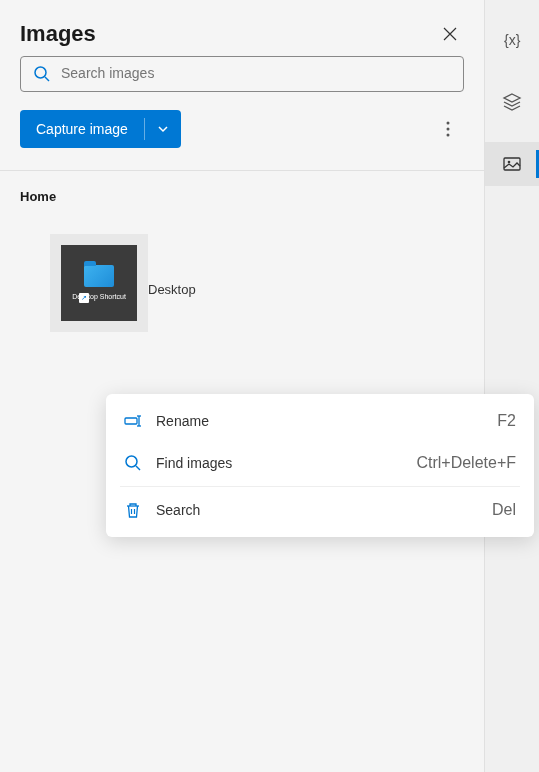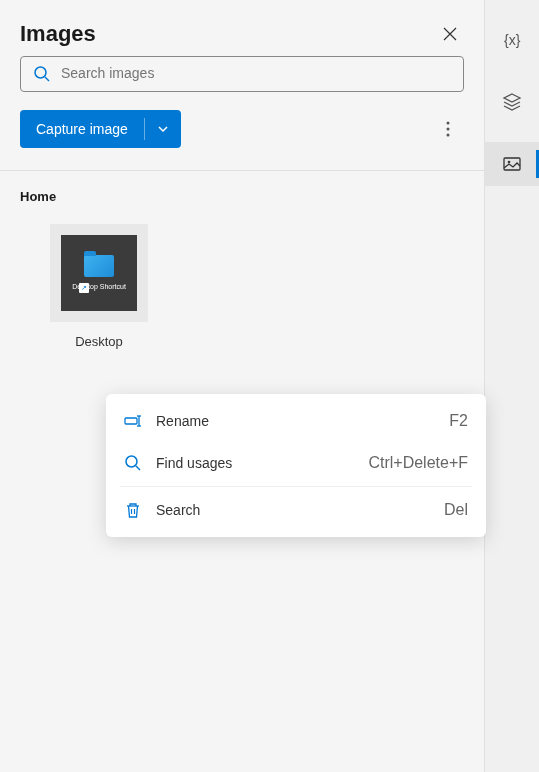--- a/index.html
+++ b/index.html
@@ -113,25 +113,25 @@
     }
     .divider {
       height: 1px;
       background: #e0e0e0;
       margin: 0 -20px 18px -20px;
     }
     .section-title {
       font-size: 13px;
       font-weight: 600;
       color: #1a1a1a;
-      margin-bottom: 20px;
+      margin-bottom: 30px;
     }
     .thumbnail-item {
       display: inline-flex;
-      flex-direction: column;
+      flex-direction: row;
       align-items: center;
       margin-left: 30px;
     }
     .thumbnail {
       width: 98px;
       height: 98px;
       background: #e8e8e8;
       display: flex;
       align-items: center;
       justify-content: center;
@@ -187,21 +187,21 @@
     }
     .thumbnail-label {
       font-size: 13px;
       color: #333;
       margin-top: 12px;
     }
     .context-menu {
       position: absolute;
       left: 106px;
       top: 394px;
-      width: 380px;
+      width: 428px;
       background: white;
       border-radius: 6px;
       box-shadow: 0 4px 20px rgba(0,0,0,0.15);
       padding: 6px 0;
     }
     .menu-item {
       display: flex;
       align-items: center;
       padding: 12px 18px;
       cursor: pointer;
@@ -352,21 +352,21 @@
     <span class="menu-label">Rename</span>
     <span class="menu-shortcut">F2</span>
   </div>
   <div class="menu-item">
     <div class="menu-icon">
       <svg width="18" height="18" viewBox="0 0 18 18">
           <circle cx="7.5" cy="7.5" r="5.5" stroke="#0078d4" stroke-width="1.5" fill="none"></circle>
           <line x1="12" y1="12" x2="16" y2="16" stroke="#0078d4" stroke-width="1.5"></line>
         </svg>
     </div>
-    <span class="menu-label">Find usages</span>
+    <span class="menu-label">Find images</span>
     <span class="menu-shortcut">Ctrl+Delete+F</span>
   </div>
   <div class="menu-divider"></div>
   <div class="menu-item">
     <div class="menu-icon">
       <svg width="18" height="18" viewBox="0 0 18 18">
           <path d="M3 5 L15 5" stroke="#0078d4" stroke-width="1.3"></path>
           <path d="M6 5 L6 3 L12 3 L12 5" stroke="#0078d4" stroke-width="1.3" fill="none"></path>
           <path d="M4.5 5 L5.5 16 L12.5 16 L13.5 5" stroke="#0078d4" stroke-width="1.3" fill="none"></path>
           <line x1="7.5" y1="8" x2="7.5" y2="13" stroke="#0078d4" stroke-width="1.2"></line>

